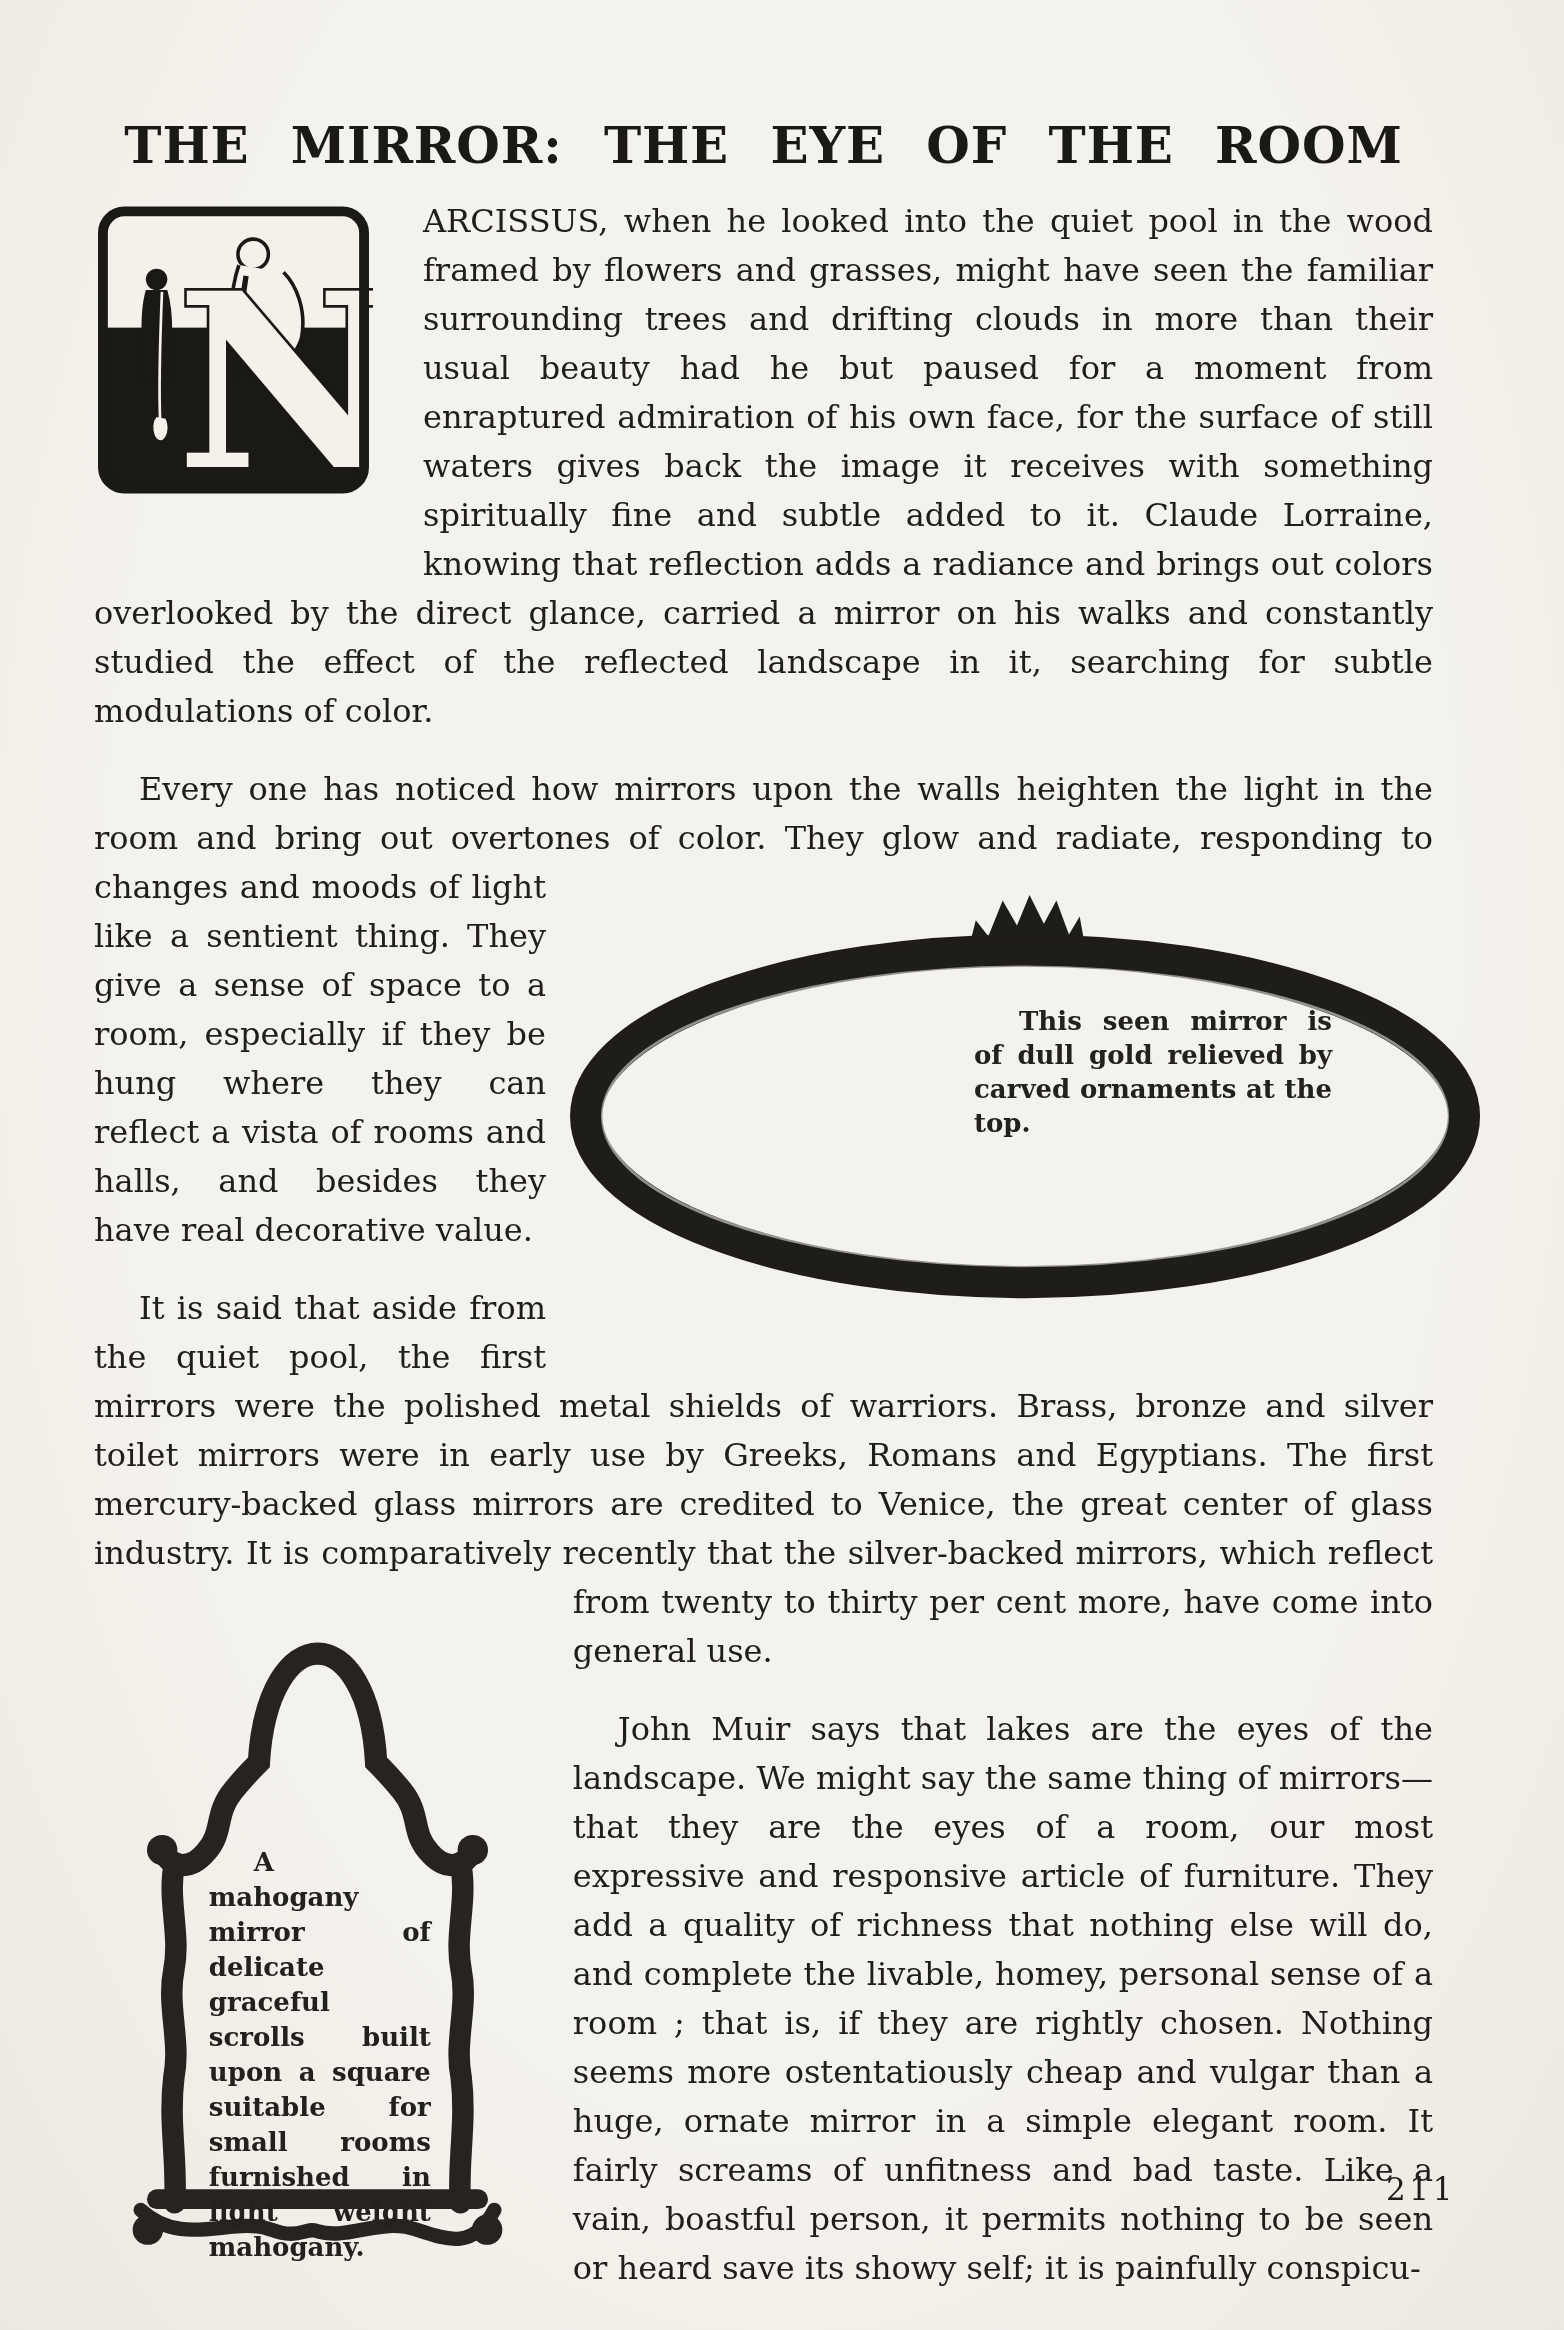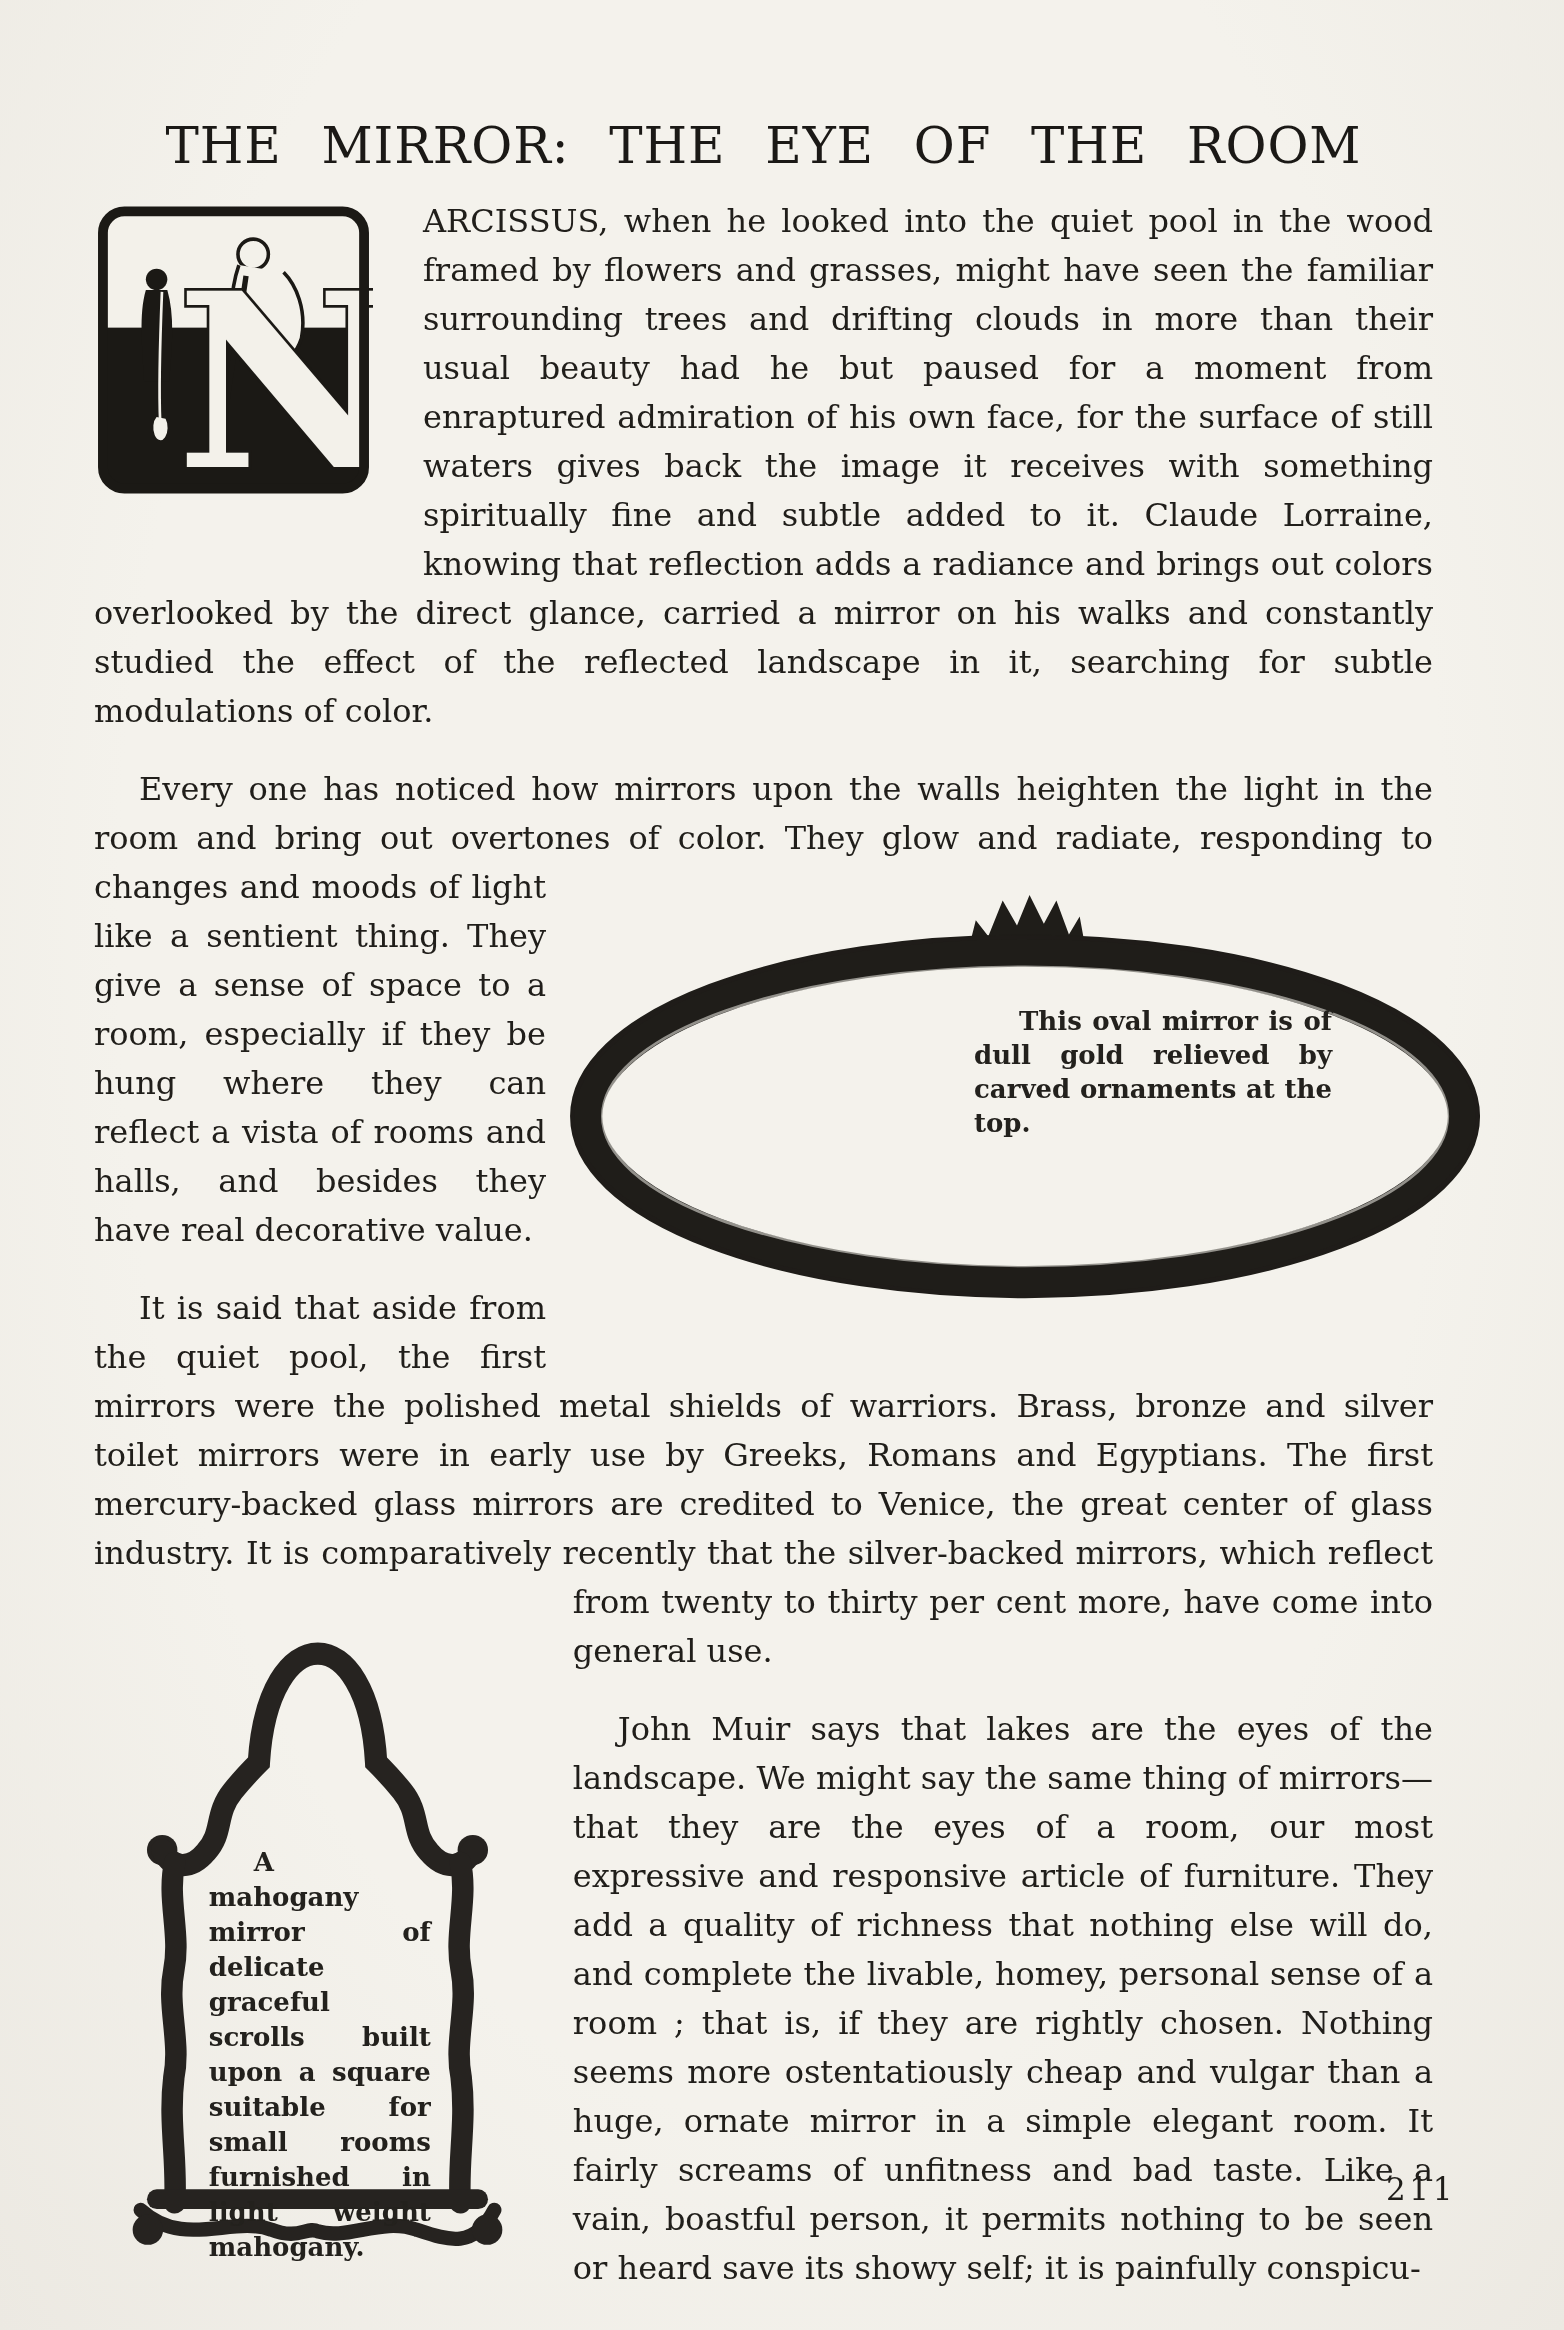--- a/index.html
+++ b/index.html
@@ -13,21 +13,21 @@
     padding:118px 132px 0 94px;
     font-family:"DejaVu Serif", serif;
     color:#201e1a;
     overflow:hidden;
   }
   h1.title {
     margin:0 0 23px 0;
     text-align:center;
     font-size:50px;
     line-height:56px;
-    font-weight:normal;
+    font-weight:bold;
     letter-spacing:0.9px;
     word-spacing:23px;
     color:#1b1916;
     white-space:nowrap;
   }
   .body-copy p {
     margin:0;
     font-size:32px;
     line-height:49px;
     text-align:justify;
@@ -118,21 +118,21 @@
       <span>Every one has noticed how mirrors upon the walls heighten the light in the room and bring out overtones of color.  They glow and</span>
       <span class="float-oval">
         <svg width="927" height="430" viewBox="0 0 1035 480">
 
           <polygon points="452,96 462,56 476,74 492,34 508,62 522,28 538,60 552,34 566,72 578,52 586,96" fill="#1f1d19"></polygon>
 
           <ellipse cx="517" cy="275" rx="490" ry="185" fill="none" stroke="#1f1d19" stroke-width="36"></ellipse>
           <ellipse cx="517" cy="275" rx="472" ry="167" fill="none" stroke="#f3f1ea" stroke-width="3" opacity="0.55"></ellipse>
           <ellipse cx="517" cy="275" rx="505" ry="200" fill="none" stroke="#1f1d19" stroke-width="4" opacity="0.6"></ellipse>
         </svg>
-        <span class="fig-caption caption-oval">This oval mirror is of dull gold relieved by carved ornaments at the top.</span>
+        <span class="fig-caption caption-oval">This seen mirror is of dull gold relieved by carved ornaments at the top.</span>
       </span>
       <span>radiate, responding to changes and moods of light like a sentient thing. They give a sense of space to a room, especially if they be hung where they can reflect a vista of rooms and halls, and besides they have real decorative value.</span>
     </p>
 
     <p class="indent">
       <span>It is said that aside from the quiet pool, the first mirrors were the polished metal shields of warriors.  Brass, bronze and silver toilet mirrors were in early use by Greeks, Romans and Egyptians.  The first mercury-backed glass mirrors are credited to Venice, the great center of glass industry.  It is comparatively recently that the silver-backed mirrors, which reflect from twenty</span>
       <span class="float-mah">
         <svg width="461" height="758" viewBox="0 0 515 846">
           <g stroke="#262320" fill="none" stroke-linecap="round">
 

